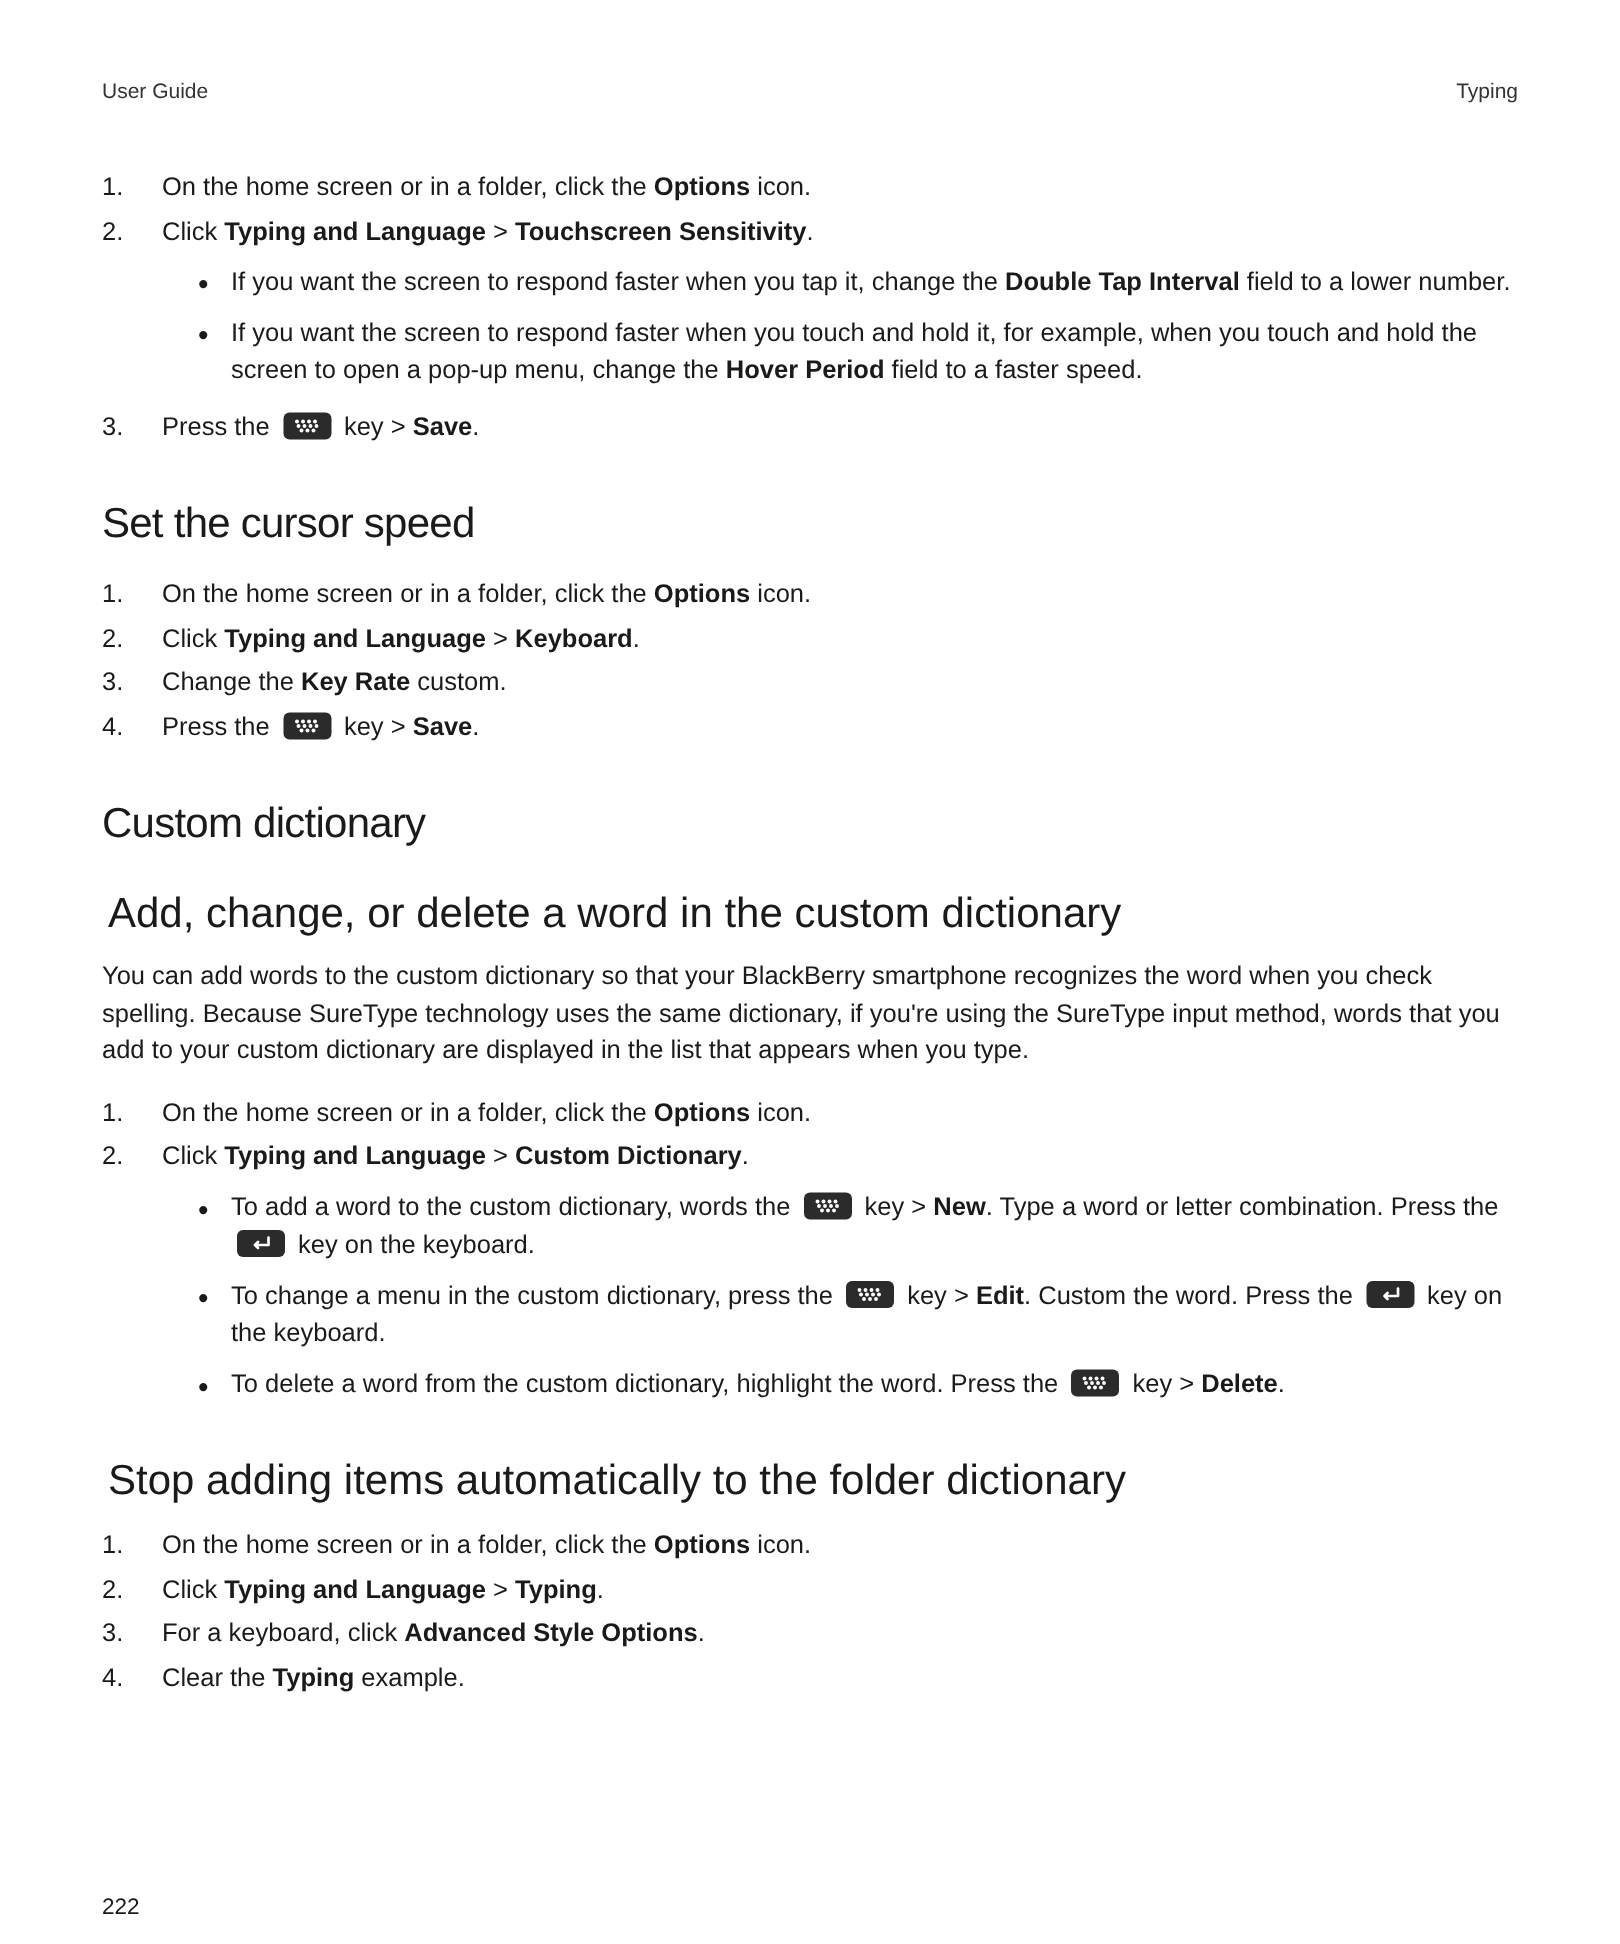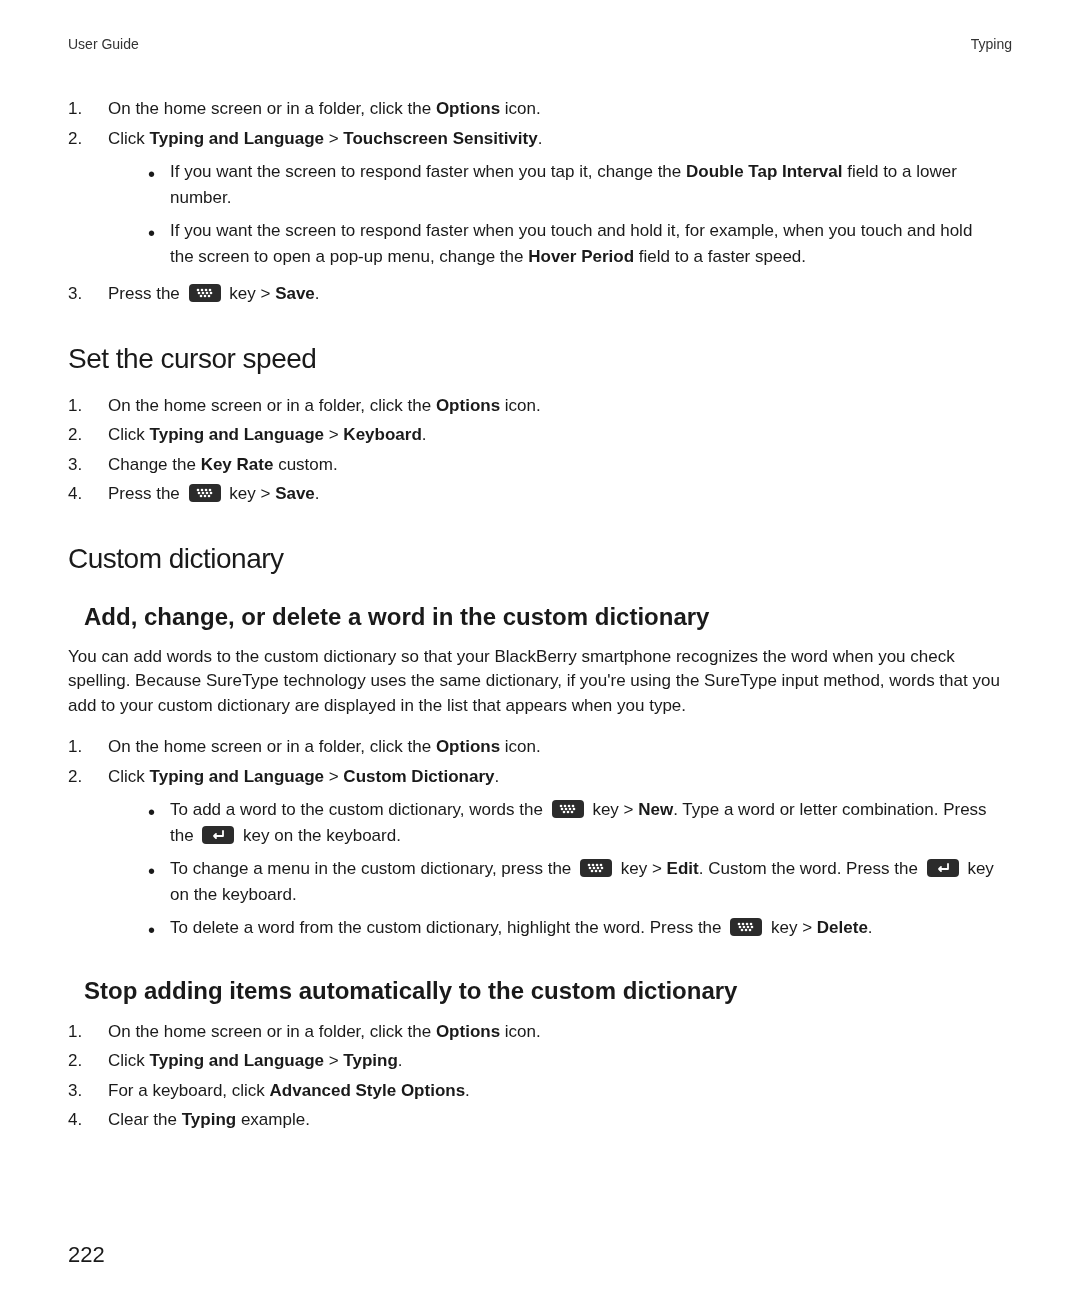--- a/index.html
+++ b/index.html
@@ -6,40 +6,40 @@
     margin: 0;
     padding: 0;
     background: #fff;
     font-family: Arial, Helvetica, sans-serif;
     color: #1a1a1a;
   }
   .page {
     width: 1080px;
     min-height: 1296px;
     box-sizing: border-box;
-    padding: 36px 68px 40px 68px;
+    padding: 52px 68px 40px 68px;
     position: relative;
   }
   .header-row {
     display: flex;
     justify-content: space-between;
     font-size: 14px;
     color: #333;
     margin-bottom: 44px;
   }
   h1 {
     font-size: 28px;
     font-weight: 400;
     margin: 36px 0 18px 0;
     letter-spacing: -0.5px;
   }
   h2 {
-    font-size: 24px;
-    font-weight: 700;
-    margin: 28px 0 14px 16px;
+    font-size: 28px;
+    font-weight: 400;
+    margin: 28px 0 14px 4px;
   }
   p.body {
     font-size: 17px;
     line-height: 1.45;
     margin: 10px 0 16px 0;
   }
   ol.steps {
     list-style: none;
     padding: 0;
     margin: 0 0 8px 0;
@@ -61,21 +61,21 @@
   ul.bullets {
     list-style: none;
     padding: 0;
     margin: 6px 0 6px 24px;
   }
   ul.bullets > li {
     position: relative;
     padding-left: 22px;
     font-size: 17px;
     line-height: 1.5;
-    margin: 8px 16px;
+    margin: 8px 0;
   }
   ul.bullets > li::before {
     content: "•";
     position: absolute;
     left: 0;
     top: 0;
     font-size: 20px;
   }
   .b { font-weight: bold; }
   .key-icon {
@@ -91,22 +91,22 @@
   .key-icon.menu svg,
   .key-icon.enter svg {
     position: absolute;
     left: 50%;
     top: 50%;
     transform: translate(-50%, -50%);
   }
   .page-number {
     position: absolute;
     left: 68px;
-    bottom: 28px;
-    font-size: 22px;
+    bottom: 16px;
+    font-size: 15px;
   }
 </style>
 </head>
 <body>
 
 <div class="page">
 
   <div class="header-row">
     <span>User Guide</span>
     <span>Typing</span>
@@ -295,21 +295,21 @@
                   </g>
                 </svg>
             </span>
             <span> key &gt; </span><span class="b">Delete</span><span>.</span>
           </li>
         </ul>
       </span>
     </li>
   </ol>
 
-  <h2>Stop adding items automatically to the custom dictionary</h2>
+  <h2>Stop adding items automatically to the folder dictionary</h2>
   <ol class="steps">
     <li>
       <span class="num">1.</span>
       <span class="content">
         <span>On the home screen or in a folder, click the </span><span class="b">Options</span><span> icon.</span>
       </span>
     </li>
     <li>
       <span class="num">2.</span>
       <span class="content">

